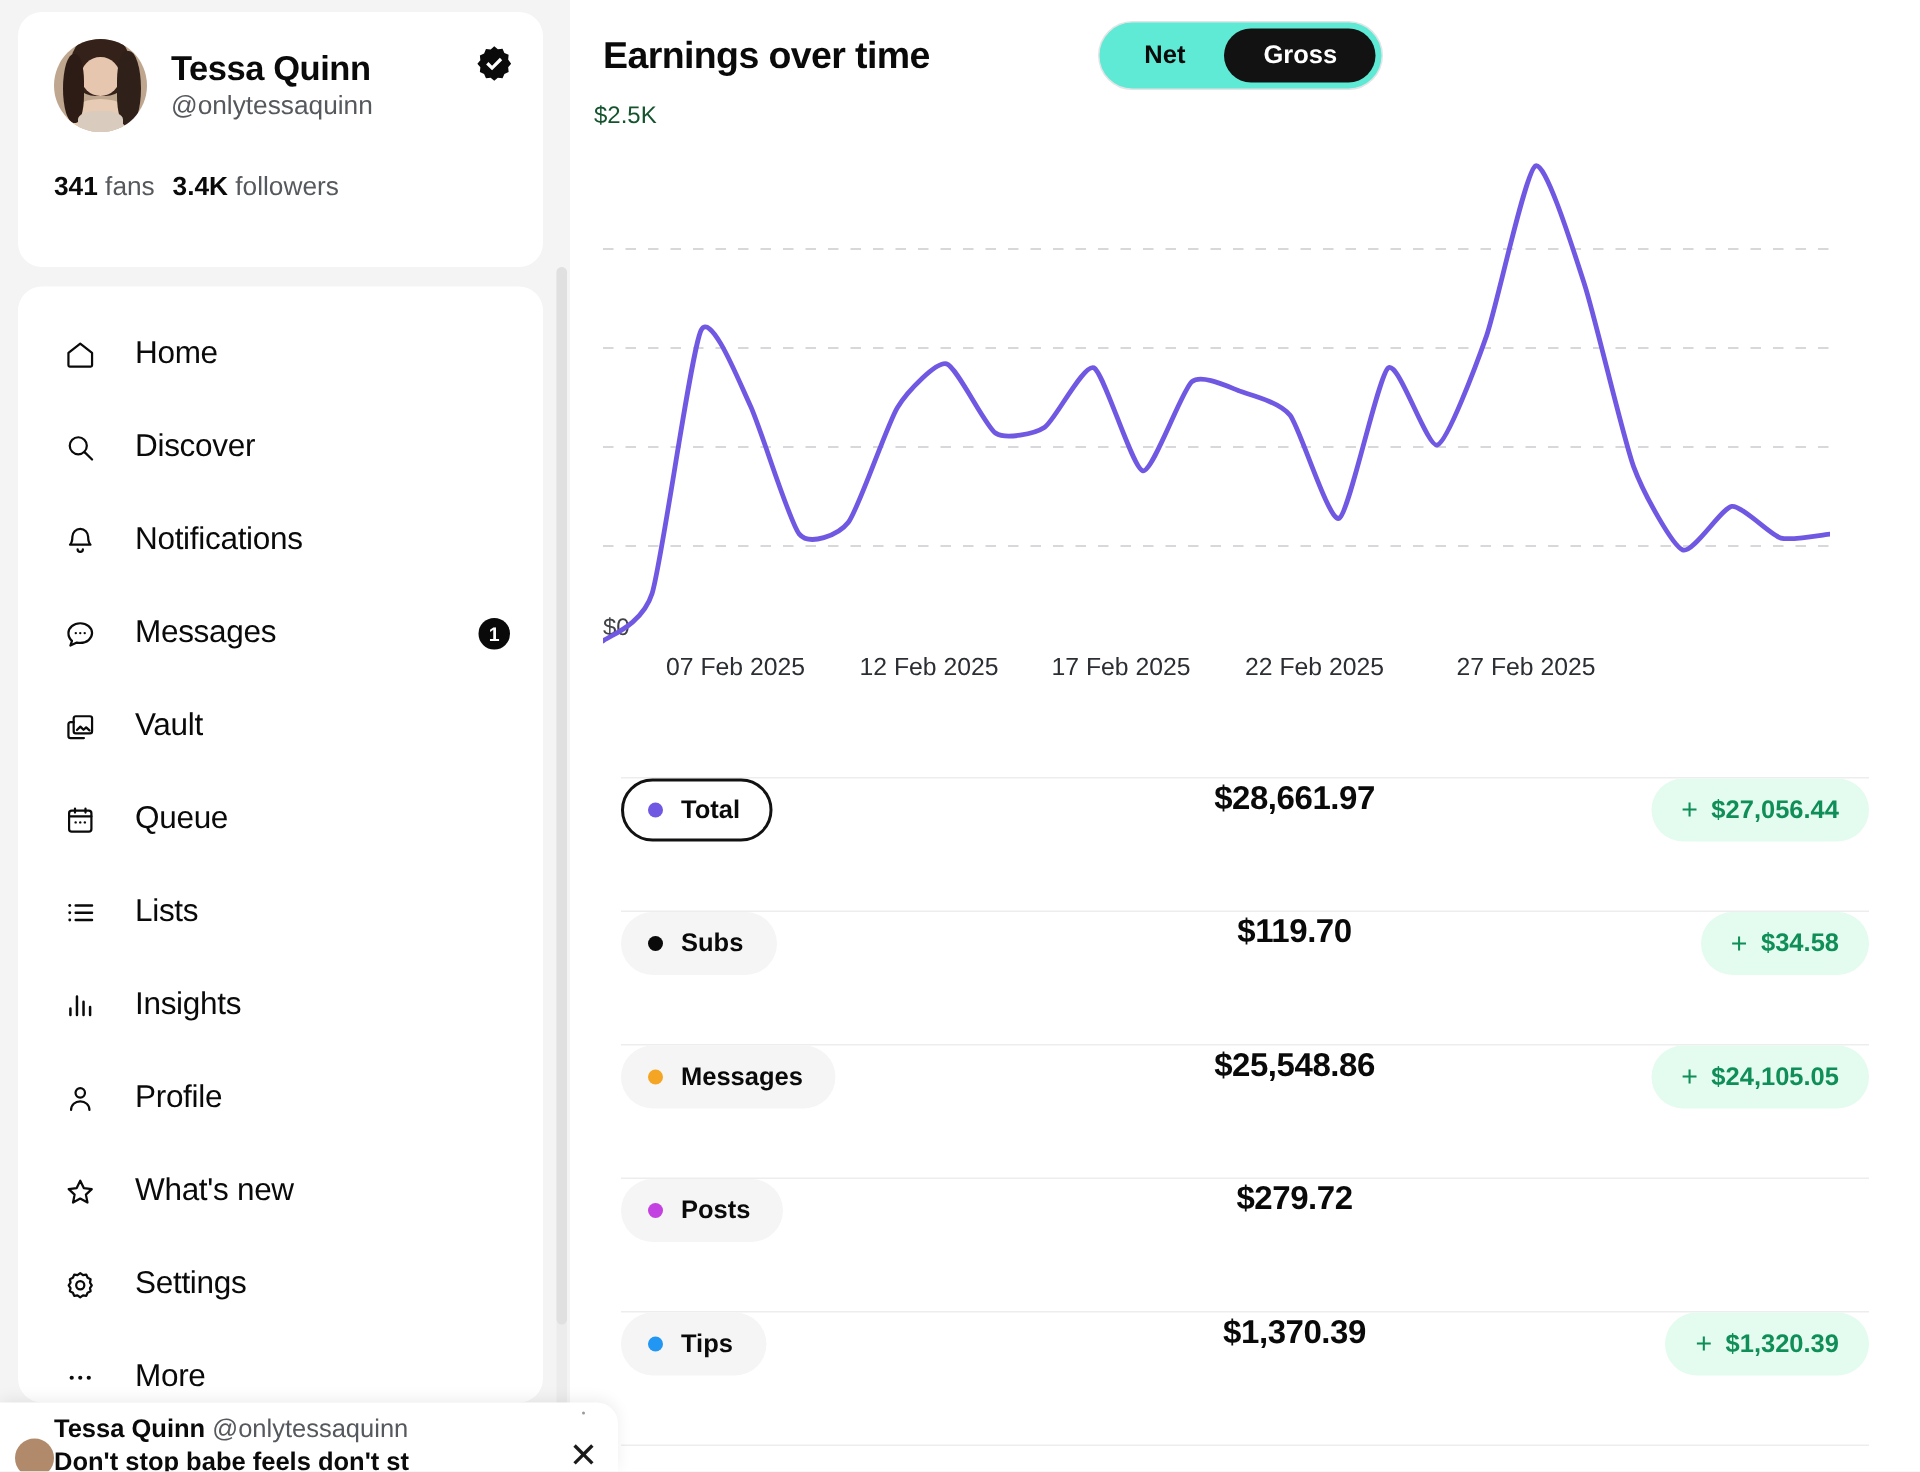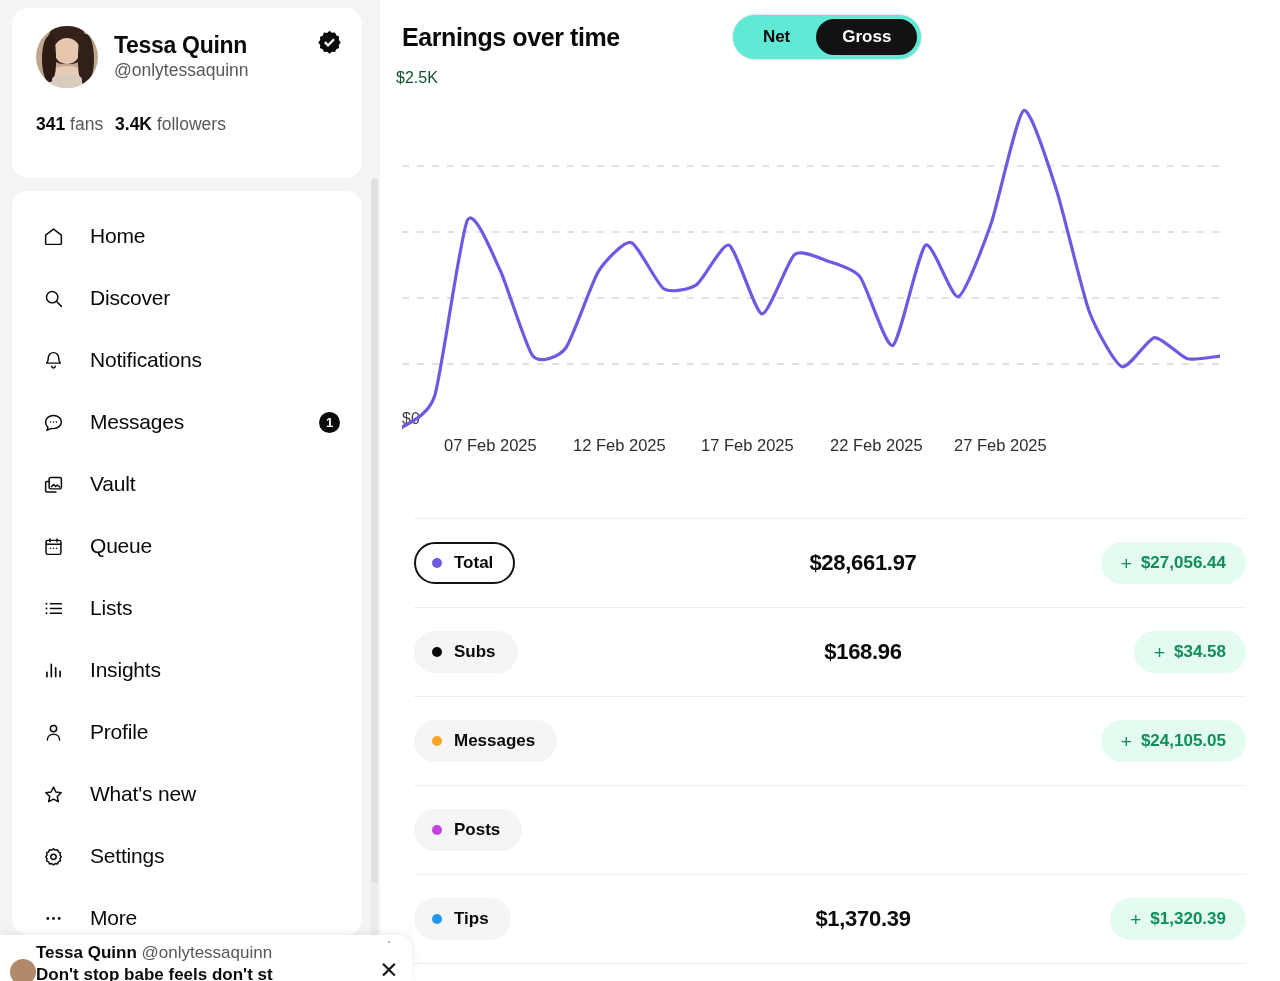--- a/index.html
+++ b/index.html
@@ -153,21 +153,21 @@
     position: absolute; font-size: 16.5px; color: #2b2e33; white-space: nowrap;
   }
 
   .hr {
     position: absolute; left: 34px; right: 34px; top: 518px;
     height: 1px; background: #ededee;
   }
 
   .rows { position: absolute; left: 34px; right: 34px; top: 519px; }
   .row {
-    display: flex; align-items: center; height: 89px;
+    display: flex; height: 89px;
     border-bottom: 1px solid #ededee; position: relative;
   }
   .row:last-child { border-bottom: 1px solid #ededee; }
   .chip {
     display: inline-flex; align-items: center; gap: 12px;
     height: 42px; padding: 0 22px 0 18px;
     background: #f5f5f6; border-radius: 999px;
     font-size: 17px; font-weight: 600; color: #0a0a0a;
     cursor: pointer;
   }
@@ -413,21 +413,21 @@
           </g>
         <path id="chart-line" fill="none" stroke-width="3.2" stroke-linecap="round" stroke-linejoin="round" d="M 0.00 327.36 C 3.38 324.09, 25.96 317.09, 32.72 295.68 C 39.48 274.27, 58.68 133.08, 65.44 120.12 C 72.20 107.16, 91.40 156.23, 98.16 170.28 C 104.92 184.33, 124.12 248.03, 130.88 256.08 C 137.64 264.13, 156.84 256.89, 163.60 248.16 C 170.36 239.43, 189.56 182.51, 196.32 171.60 C 203.08 160.69, 222.28 140.79, 229.04 142.56 C 235.80 144.33, 255.00 184.40, 261.76 188.76 C 268.52 193.12, 287.72 189.30, 294.48 184.80 C 301.24 180.30, 320.44 142.20, 327.20 145.20 C 333.96 148.20, 353.16 212.89, 359.92 213.84 C 366.68 214.79, 385.88 159.90, 392.64 154.44 C 399.40 148.98, 418.60 158.72, 425.36 161.04 C 432.12 163.36, 451.32 168.15, 458.08 176.88 C 464.84 185.61, 484.04 248.79, 490.80 245.52 C 497.56 242.25, 516.76 150.25, 523.52 145.20 C 530.28 140.15, 549.48 198.86, 556.24 196.68 C 563.00 194.50, 582.20 143.31, 588.96 124.08 C 595.72 104.85, 614.92 14.11, 621.68 10.56 C 628.44 7.01, 647.64 69.03, 654.40 89.76 C 661.16 110.49, 680.36 192.92, 687.12 211.20 C 693.88 229.48, 713.08 263.91, 719.84 266.64 C 726.60 269.37, 745.80 238.42, 752.56 237.60 C 759.32 236.78, 778.52 256.81, 785.28 258.72 C 792.04 260.63, 814.62 256.35, 818.00 256.08" stroke="#7158e2"></path>
       </svg>
     </div>
 
     <div class="xaxis">
       <span style="left:42px">07 Feb 2025</span>
       <span style="left:171px">12 Feb 2025</span>
       <span style="left:299px">17 Feb 2025</span>
       <span style="left:428px">22 Feb 2025</span>
-      <span style="left:552px">27 Feb 2025</span>
+      <span style="left:569px">27 Feb 2025</span>
     </div>
 
     <div class="hr"></div>
 
     <div class="rows">
 
       <div class="row">
         <span class="chip sel">
           <span class="dot" style="background: rgb(113, 88, 226);"></span>
           <span>Total</span>
@@ -437,43 +437,45 @@
           <span class="plus">+</span>
           <span>$27,056.44</span>
         </span>
       </div>
 
       <div class="row">
         <span class="chip">
           <span class="dot" style="background: rgb(10, 10, 10);"></span>
           <span>Subs</span>
         </span>
-        <span class="amount">$168.96</span>
+        <span class="amount">$119.70</span>
         <span class="delta">
           <span class="plus">+</span>
           <span>$34.58</span>
         </span>
       </div>
 
       <div class="row">
         <span class="chip">
           <span class="dot" style="background: rgb(245, 165, 36);"></span>
           <span>Messages</span>
         </span>
+        <span class="amount">$25,548.86</span>
         <span class="delta">
           <span class="plus">+</span>
           <span>$24,105.05</span>
         </span>
       </div>
 
       <div class="row">
         <span class="chip">
           <span class="dot" style="background: rgb(195, 65, 224);"></span>
           <span>Posts</span>
         </span>
+        <span class="amount">$279.72</span>
       </div>
 
       <div class="row">
         <span class="chip">
           <span class="dot" style="background: rgb(33, 150, 243);"></span>
           <span>Tips</span>
         </span>
         <span class="amount">$1,370.39</span>
         <span class="delta">
           <span class="plus">+</span>

